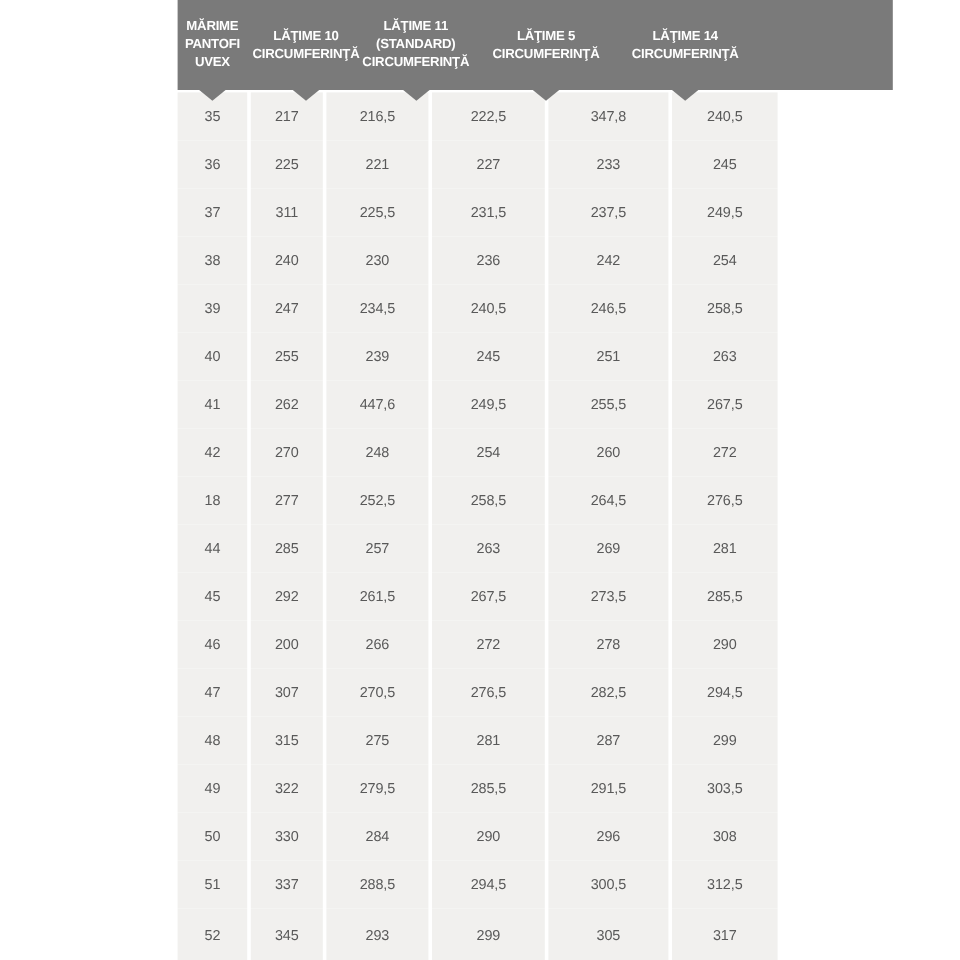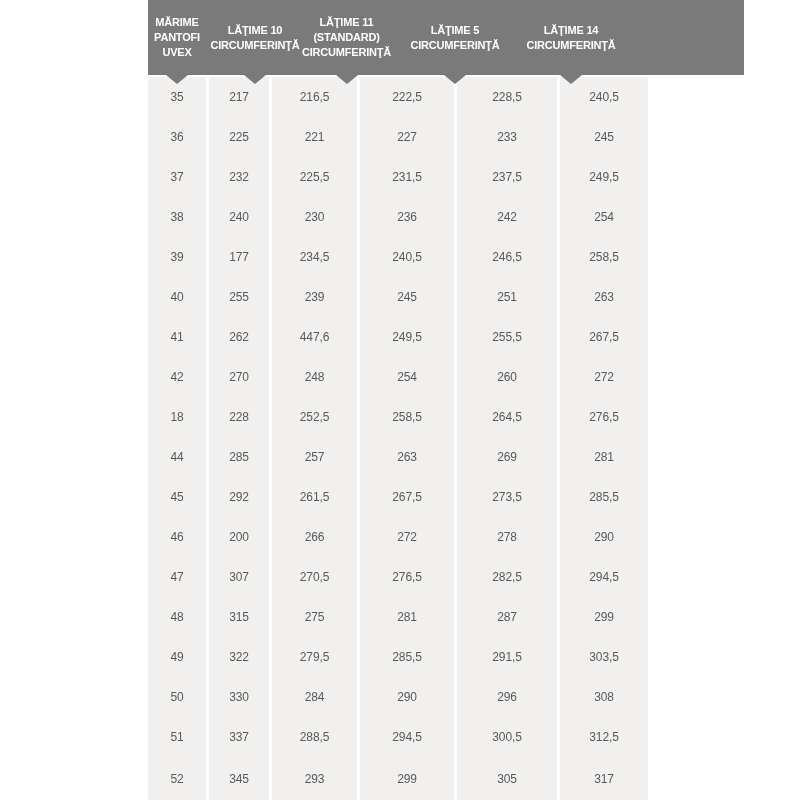--- a/index.html
+++ b/index.html
@@ -99,29 +99,29 @@
       <span class="pointer"></span>
     </div>
     <div class="col-header">
       <span class="col-header-label">LĂŢIME 14
 CIRCUMFERINŢĂ</span>
       <span class="pointer"></span>
     </div>
   </div>
 
   <div class="size-table-body">
-      <div class="row"><div class="cell">35</div><div class="cell">217</div><div class="cell">216,5</div><div class="cell">222,5</div><div class="cell">228,5</div><div class="cell">240,5</div></div>
+      <div class="row"><div class="cell">35</div><div class="cell">217</div><div class="cell">216,5</div><div class="cell">222,5</div><div class="cell">347,8</div><div class="cell">240,5</div></div>
       <div class="row"><div class="cell">36</div><div class="cell">225</div><div class="cell">221</div><div class="cell">227</div><div class="cell">233</div><div class="cell">245</div></div>
-      <div class="row"><div class="cell">37</div><div class="cell">232</div><div class="cell">225,5</div><div class="cell">231,5</div><div class="cell">237,5</div><div class="cell">249,5</div></div>
+      <div class="row"><div class="cell">37</div><div class="cell">311</div><div class="cell">225,5</div><div class="cell">231,5</div><div class="cell">237,5</div><div class="cell">249,5</div></div>
       <div class="row"><div class="cell">38</div><div class="cell">240</div><div class="cell">230</div><div class="cell">236</div><div class="cell">242</div><div class="cell">254</div></div>
-      <div class="row"><div class="cell">39</div><div class="cell">177</div><div class="cell">234,5</div><div class="cell">240,5</div><div class="cell">246,5</div><div class="cell">258,5</div></div>
+      <div class="row"><div class="cell">39</div><div class="cell">247</div><div class="cell">234,5</div><div class="cell">240,5</div><div class="cell">246,5</div><div class="cell">258,5</div></div>
       <div class="row"><div class="cell">40</div><div class="cell">255</div><div class="cell">239</div><div class="cell">245</div><div class="cell">251</div><div class="cell">263</div></div>
       <div class="row"><div class="cell">41</div><div class="cell">262</div><div class="cell">447,6</div><div class="cell">249,5</div><div class="cell">255,5</div><div class="cell">267,5</div></div>
       <div class="row"><div class="cell">42</div><div class="cell">270</div><div class="cell">248</div><div class="cell">254</div><div class="cell">260</div><div class="cell">272</div></div>
-      <div class="row"><div class="cell">18</div><div class="cell">228</div><div class="cell">252,5</div><div class="cell">258,5</div><div class="cell">264,5</div><div class="cell">276,5</div></div>
+      <div class="row"><div class="cell">18</div><div class="cell">277</div><div class="cell">252,5</div><div class="cell">258,5</div><div class="cell">264,5</div><div class="cell">276,5</div></div>
       <div class="row"><div class="cell">44</div><div class="cell">285</div><div class="cell">257</div><div class="cell">263</div><div class="cell">269</div><div class="cell">281</div></div>
       <div class="row"><div class="cell">45</div><div class="cell">292</div><div class="cell">261,5</div><div class="cell">267,5</div><div class="cell">273,5</div><div class="cell">285,5</div></div>
       <div class="row"><div class="cell">46</div><div class="cell">200</div><div class="cell">266</div><div class="cell">272</div><div class="cell">278</div><div class="cell">290</div></div>
       <div class="row"><div class="cell">47</div><div class="cell">307</div><div class="cell">270,5</div><div class="cell">276,5</div><div class="cell">282,5</div><div class="cell">294,5</div></div>
       <div class="row"><div class="cell">48</div><div class="cell">315</div><div class="cell">275</div><div class="cell">281</div><div class="cell">287</div><div class="cell">299</div></div>
       <div class="row"><div class="cell">49</div><div class="cell">322</div><div class="cell">279,5</div><div class="cell">285,5</div><div class="cell">291,5</div><div class="cell">303,5</div></div>
       <div class="row"><div class="cell">50</div><div class="cell">330</div><div class="cell">284</div><div class="cell">290</div><div class="cell">296</div><div class="cell">308</div></div>
       <div class="row"><div class="cell">51</div><div class="cell">337</div><div class="cell">288,5</div><div class="cell">294,5</div><div class="cell">300,5</div><div class="cell">312,5</div></div>
       <div class="row"><div class="cell">52</div><div class="cell">345</div><div class="cell">293</div><div class="cell">299</div><div class="cell">305</div><div class="cell">317</div></div>
     </div>

